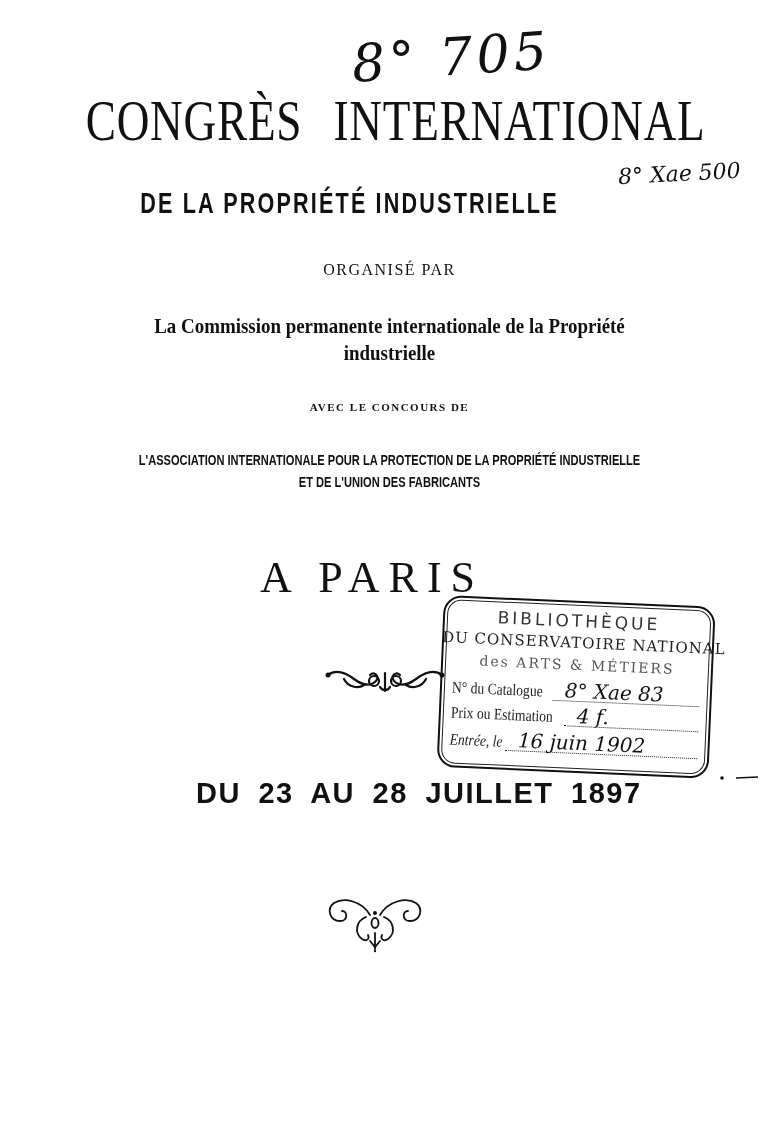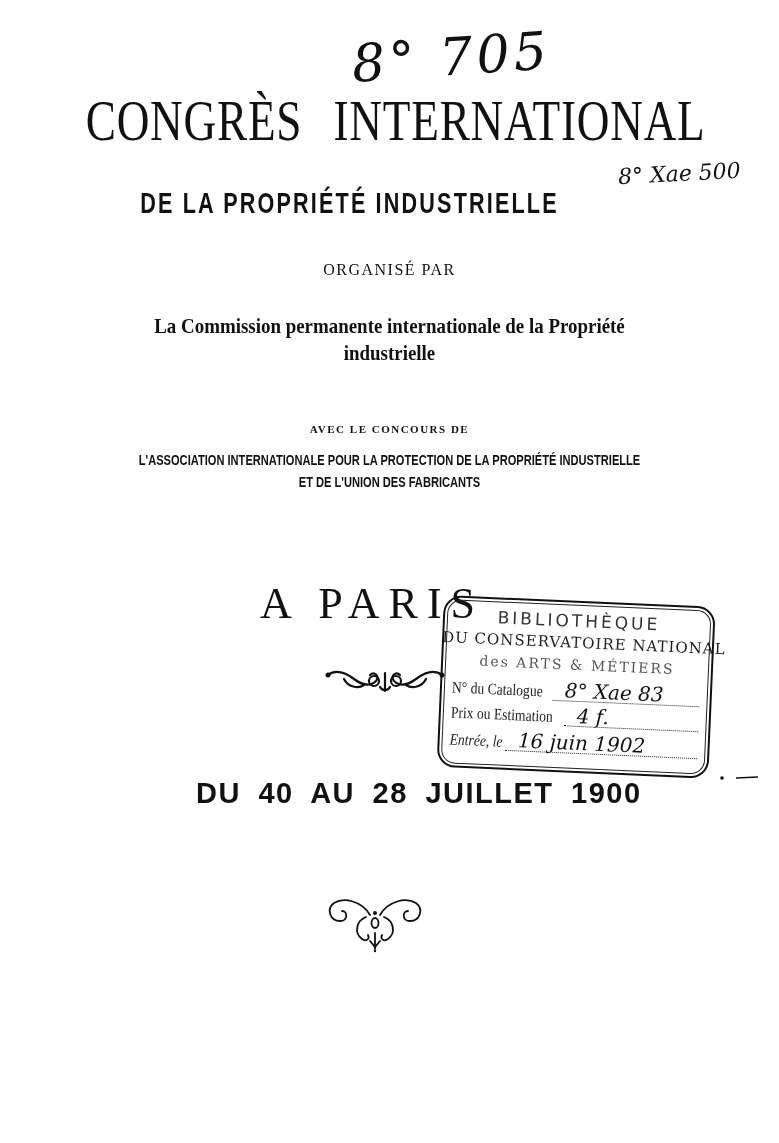--- a/index.html
+++ b/index.html
@@ -14,25 +14,25 @@
 
     #title-main { top: 92px; font-family: "Liberation Serif", serif; font-size: 58px; letter-spacing: 1px; transform: scaleX(0.78); transform-origin: center; white-space: nowrap; font-weight: normal; line-height: 1; }
     #title-main .word-gap { display: inline-block; width: 40px; }
 
     #subtitle { top: 188px; font-family: "Liberation Sans", sans-serif; font-weight: bold; font-size: 30px; letter-spacing: 3px; transform: scaleX(0.72); transform-origin: center; white-space: nowrap; line-height: 1; margin-left: -40px; }
 
     #organised-by { top: 262px; font-family: "Liberation Serif", serif; font-size: 16px; letter-spacing: 1.5px; font-variant: small-caps; line-height: 1; }
 
     #commission { top: 312px; font-family: "Liberation Serif", serif; font-weight: bold; font-size: 22px; transform: scaleX(0.86); transform-origin: center; line-height: 27px; width: 779px; }
 
-    #with-help { top: 424px; font-family: "Liberation Serif", serif; font-size: 11px; letter-spacing: 1.5px; line-height: 1; font-weight: bold; }
+    #with-help { top: 402px; font-family: "Liberation Serif", serif; font-size: 11px; letter-spacing: 1.5px; line-height: 1; font-weight: bold; }
 
     #association { top: 449px; font-family: "Liberation Sans", sans-serif; font-weight: bold; font-size: 15px; transform: scaleX(0.74); transform-origin: center; line-height: 22px; white-space: nowrap; }
 
-    #city { top: 556px; left: 260px; font-family: "Liberation Serif", serif; font-size: 44px; letter-spacing: 9px; line-height: 1; margin-top: 26px; }
+    #city { top: 556px; left: 260px; font-family: "Liberation Serif", serif; font-size: 44px; letter-spacing: 9px; line-height: 1; }
 
     #dates { top: 779px; left: 196px; font-family: "Liberation Sans", sans-serif; font-weight: bold; font-size: 29px; letter-spacing: 1.5px; line-height: 1; white-space: nowrap; word-spacing: 8px; }
 
     
     #stamp { top: 595px; left: 444px; width: 272px; height: 172px; transform: rotate(2.5deg); transform-origin: top left; }
     #stamp .border-outer { position: absolute; inset: 0; border: 2px solid #111; border-radius: 18px; }
     #stamp .border-inner { position: absolute; inset: 4px; border: 1px solid #222; border-radius: 14px; }
     #stamp .line { position: absolute; left: 0; width: 100%; text-align: center; white-space: nowrap; }
     #stamp-l1 { top: 10px; font-family: "DejaVu Sans", sans-serif; font-size: 17px; letter-spacing: 3px; color: #333; }
     #stamp-l2 { top: 33px; font-family: "DejaVu Serif", serif; font-size: 15px; letter-spacing: 1px; color: #222; }
@@ -109,21 +109,21 @@
     <span class="flabel">Entrée, le</span>
     <span class="fval">16 juin 1902</span>
   </div>
 </div>
 
 <svg class="orn" style="left:718px; top:770px;" width="50" height="14" viewBox="0 0 50 14">
   <circle cx="4" cy="8" r="1.8" fill="#111"></circle>
   <path d="M18 8 L40 7" stroke="#111" stroke-width="1.6"></path>
 </svg>
 
-<div id="dates" class="abs">DU 40 AU 28 JUILLET 1900</div>
+<div id="dates" class="abs">DU 23 AU 28 JUILLET 1897</div>
 
 <svg class="orn" style="left:326px; top:893px;" width="98" height="60" viewBox="0 0 98 60">
   <g fill="none" stroke="#111" stroke-width="1.8" stroke-linecap="round">
     <path d="M44 22 C36 8, 18 4, 8 10 C0 16, 4 28, 14 28 C22 28, 22 18, 16 18"></path>
     <path d="M54 22 C62 8, 80 4, 90 10 C98 16, 94 28, 84 28 C76 28, 76 18, 82 18"></path>
     <path d="M40 24 C30 28, 28 40, 36 46 C40 49, 44 46, 42 42"></path>
     <path d="M58 24 C68 28, 70 40, 62 46 C58 49, 54 46, 56 42"></path>
     <ellipse cx="49" cy="30" rx="3.5" ry="5"></ellipse>
     <path d="M44 48 L49 54 L54 48"></path>
     <path d="M49 40 L49 56"></path>

